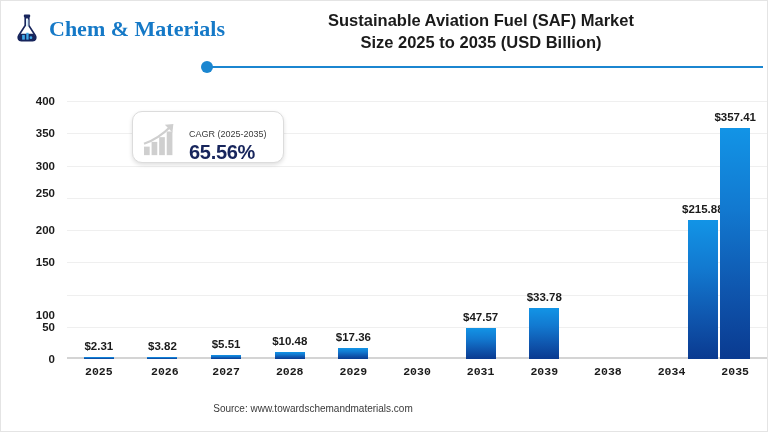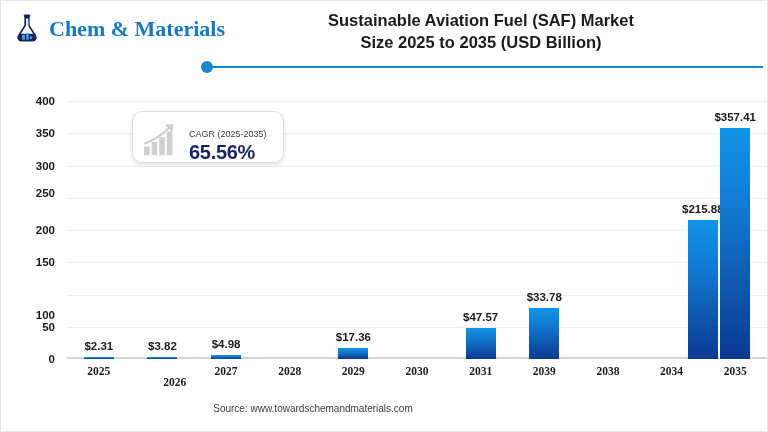--- a/index.html
+++ b/index.html
@@ -160,21 +160,21 @@
     width: 700px;
     height: 20px;
   }
   .xlabel {
     position: absolute;
     width: 64px;
     text-align: center;
     font-size: 11.5px;
     font-weight: 700;
     color: #1b1b1b;
-    font-family: Liberation Serif, serif;
+    font-family: Liberation Mono, monospace;
   }
 
   
   #cagr-badge {
     position: absolute;
     left: 131px;
     top: 110px;
     width: 152px;
     height: 52px;
     background: #ffffff;
@@ -276,21 +276,25 @@
       <div class="bar-slot" style="left: 0px; width: 63.6364px;">
         <div class="bar" style="height: 2px;"></div>
         <div class="bar-label" style="bottom: 7px;">$2.31</div>
       </div>
       <div class="bar-slot" style="left: 63.6364px; width: 63.6364px;">
         <div class="bar" style="height: 2.4639px;"></div>
         <div class="bar-label" style="bottom: 7.4639px;">$3.82</div>
       </div>
       <div class="bar-slot" style="left: 127.273px; width: 63.6364px;">
         <div class="bar" style="height: 4.08285px;"></div>
-        <div class="bar-label" style="bottom: 9.08285px;">$4.98</div>
+        <div class="bar-label" style="bottom: 9.08285px;">$5.51</div>
+      </div>
+      <div class="bar-slot" style="left: 190.909px; width: 63.6364px;">
+        <div class="bar" style="height: 6.7596px;"></div>
+        <div class="bar-label" style="bottom: 11.7596px;">$10.48</div>
       </div>
       <div class="bar-slot" style="left: 254.545px; width: 63.6364px;">
         <div class="bar" style="height: 11.1972px;"></div>
         <div class="bar-label" style="bottom: 16.1972px;">$17.36</div>
       </div>
       <div class="bar-slot" style="left: 381.818px; width: 63.6364px;">
         <div class="bar" style="height: 30.6826px;"></div>
         <div class="bar-label" style="bottom: 35.6827px;">$47.57</div>
       </div>
       <div class="bar-slot" style="left: 445.455px; width: 63.6364px;">
@@ -302,21 +306,21 @@
         <div class="bar-label" style="bottom: 144.243px;">$215.88</div>
       </div>
       <div class="bar-slot" style="left: 636.364px; width: 63.6364px;">
         <div class="bar" style="height: 230.529px;"></div>
         <div class="bar-label" style="bottom: 235.529px;">$357.41</div>
       </div>
     </div>
 
   <div id="xlabels">
       <div class="xlabel" style="left: 0px; width: 63.6364px;">2025</div>
-      <div class="xlabel" style="left: 76px; width: 63.6364px; margin-top: 11px;">2026</div>
+      <div class="xlabel" style="left: 66px; width: 63.6364px;">2026</div>
       <div class="xlabel" style="left: 127.273px; width: 63.6364px;">2027</div>
       <div class="xlabel" style="left: 190.909px; width: 63.6364px;">2028</div>
       <div class="xlabel" style="left: 254.545px; width: 63.6364px;">2029</div>
       <div class="xlabel" style="left: 318.182px; width: 63.6364px;">2030</div>
       <div class="xlabel" style="left: 381.818px; width: 63.6364px;">2031</div>
       <div class="xlabel" style="left: 445.455px; width: 63.6364px;">2039</div>
       <div class="xlabel" style="left: 509.091px; width: 63.6364px;">2038</div>
       <div class="xlabel" style="left: 572.727px; width: 63.6364px;">2034</div>
       <div class="xlabel" style="left: 636.364px; width: 63.6364px;">2035</div>
     </div>

